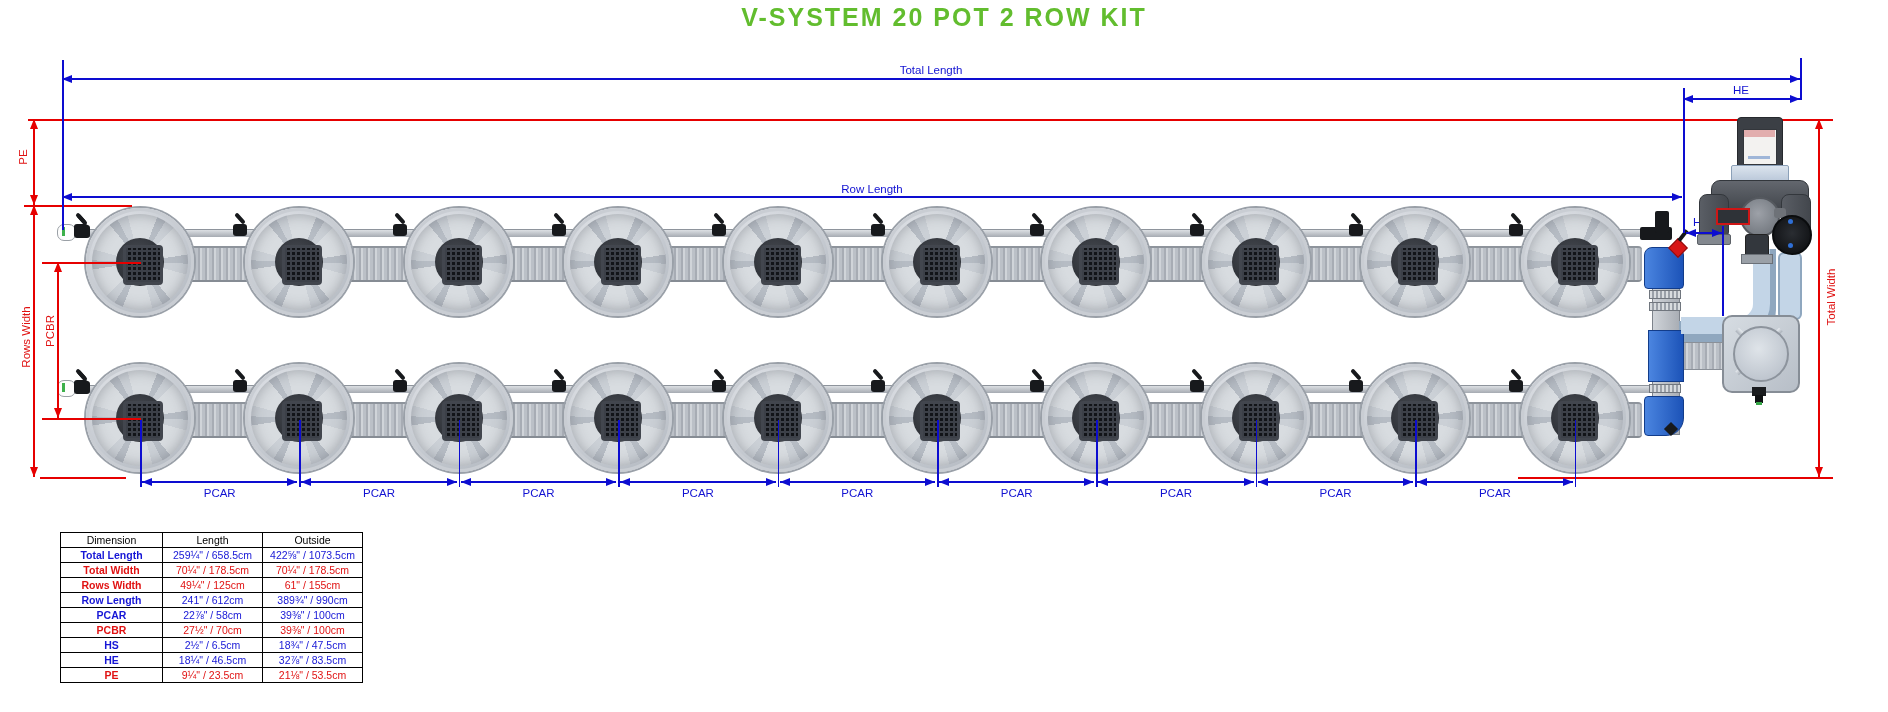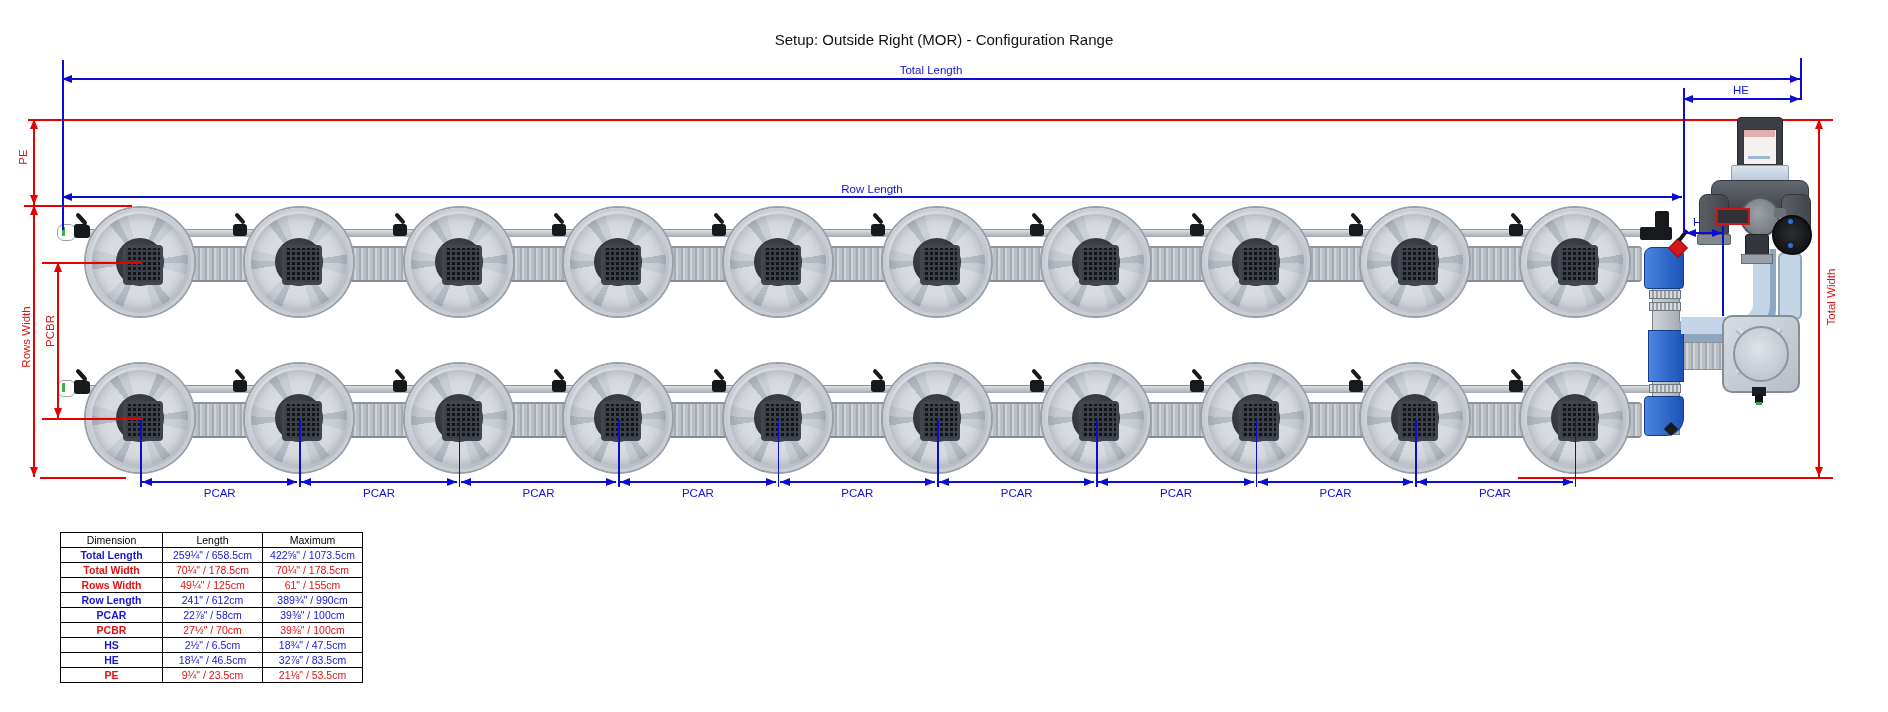--- a/index.html
+++ b/index.html
@@ -36,21 +36,21 @@
   .tbl{position:absolute;left:60px;top:532px;border-collapse:collapse;table-layout:fixed;
        font-size:10.5px;line-height:1;background:#fff;}
   .tbl th,.tbl td{border:1px solid #000;text-align:center;padding:1px 2px;height:12px;white-space:nowrap;}
   .tbl th{font-weight:normal;color:#000;}
   .tbl td.name{font-weight:bold;}
 </style>
 </head>
 <body>
 
 <div class="canvas">
-  <div class="subtitle">Setup: Outside Right (MOR) - Configuration Range</div>
+  <div class="title">V-SYSTEM 20 POT 2 ROW KIT</div>
 
   <div class="dim-label blue" style="left:931px;top:70px;">Total Length</div>
   <div class="dim-label blue" style="left:872px;top:189px;">Row Length</div>
   <div class="dim-label blue" style="left:1741px;top:90px;">HE</div>
   <div class="dim-label blue" style="left:1701px;top:222px;">HS</div>
   <div class="dim-label vert red" style="left:23px;top:157px;">PE</div>
   <div class="dim-label vert red" style="left:26px;top:337px;">Rows Width</div>
   <div class="dim-label vert red" style="left:50px;top:331px;">PCBR</div>
   <div class="dim-label vert red" style="left:1831px;top:297px;">Total Width</div>
 
@@ -335,21 +335,21 @@
   <table class="tbl">
     <colgroup>
         <col style="width:102px">
         <col style="width:100px">
         <col style="width:100px">
       </colgroup>
     <thead>
         <tr>
           <th>Dimension</th>
           <th>Length</th>
-          <th>Maximum</th>
+          <th>Outside</th>
         </tr>
       </thead>
     <tbody id="tbl-body">
         <tr>
           <td class="name" style="color: rgb(22, 22, 214);">Total Length</td>
           <td style="color: rgb(22, 22, 214);">259¼" / 658.5cm</td>
           <td style="color: rgb(22, 22, 214);">422⅝" / 1073.5cm</td>
         </tr>
         <tr>
           <td class="name" style="color: rgb(224, 18, 18);">Total Width</td>

